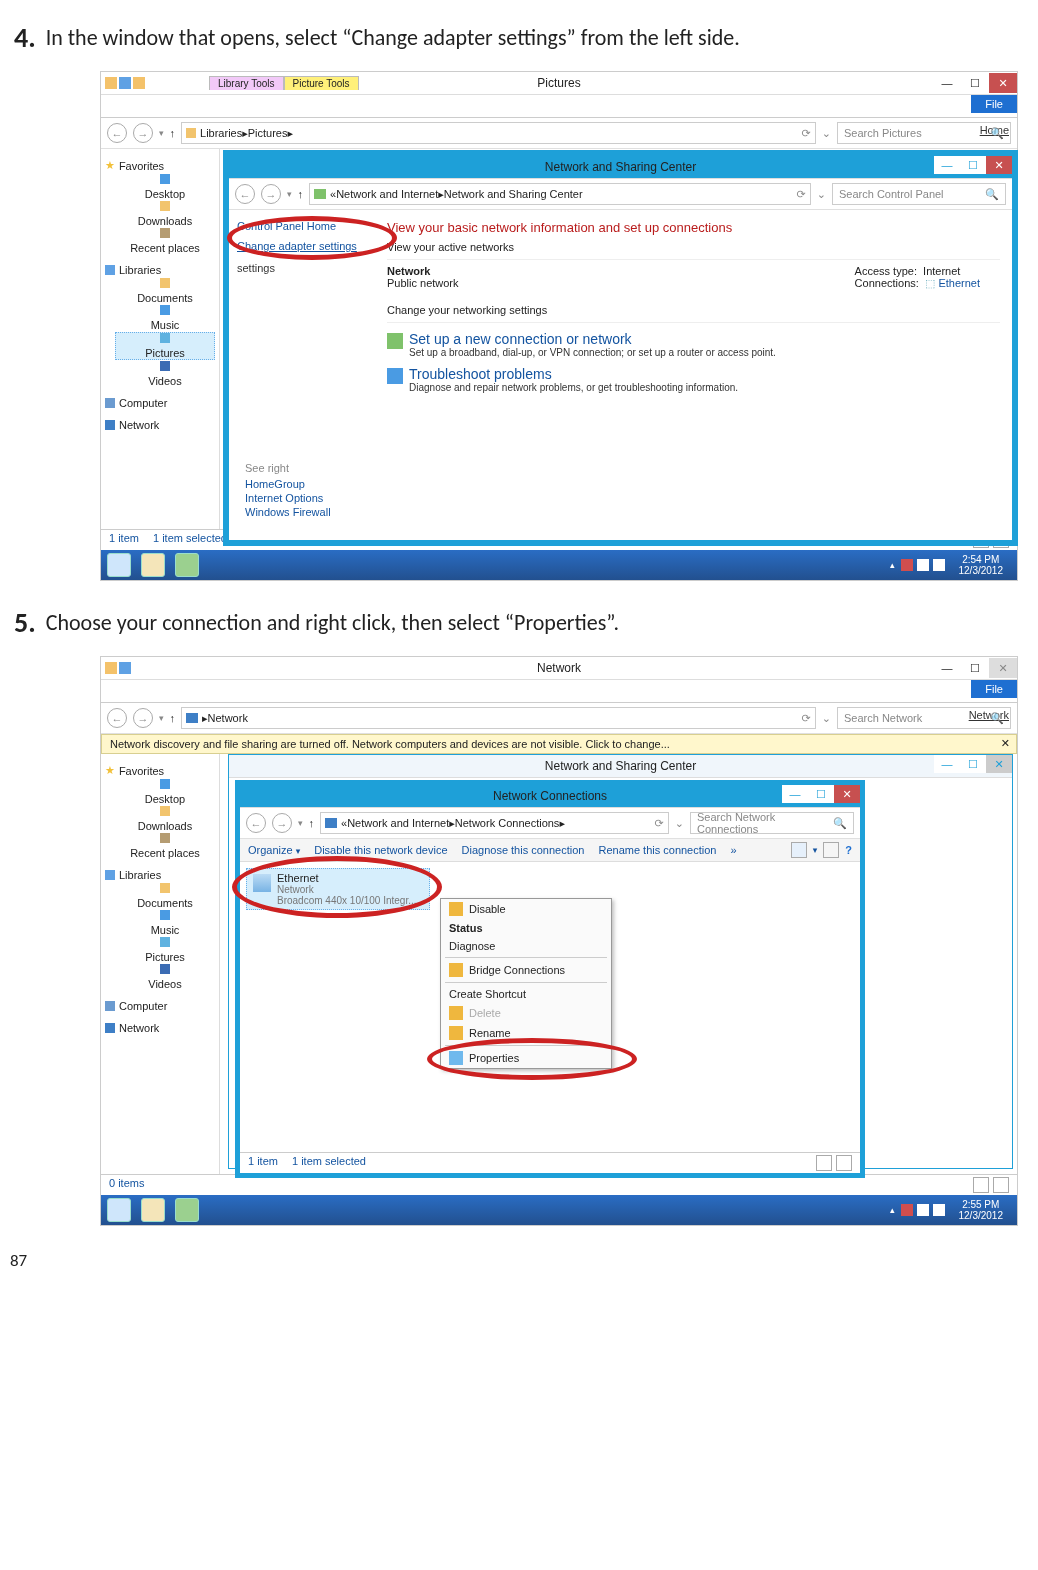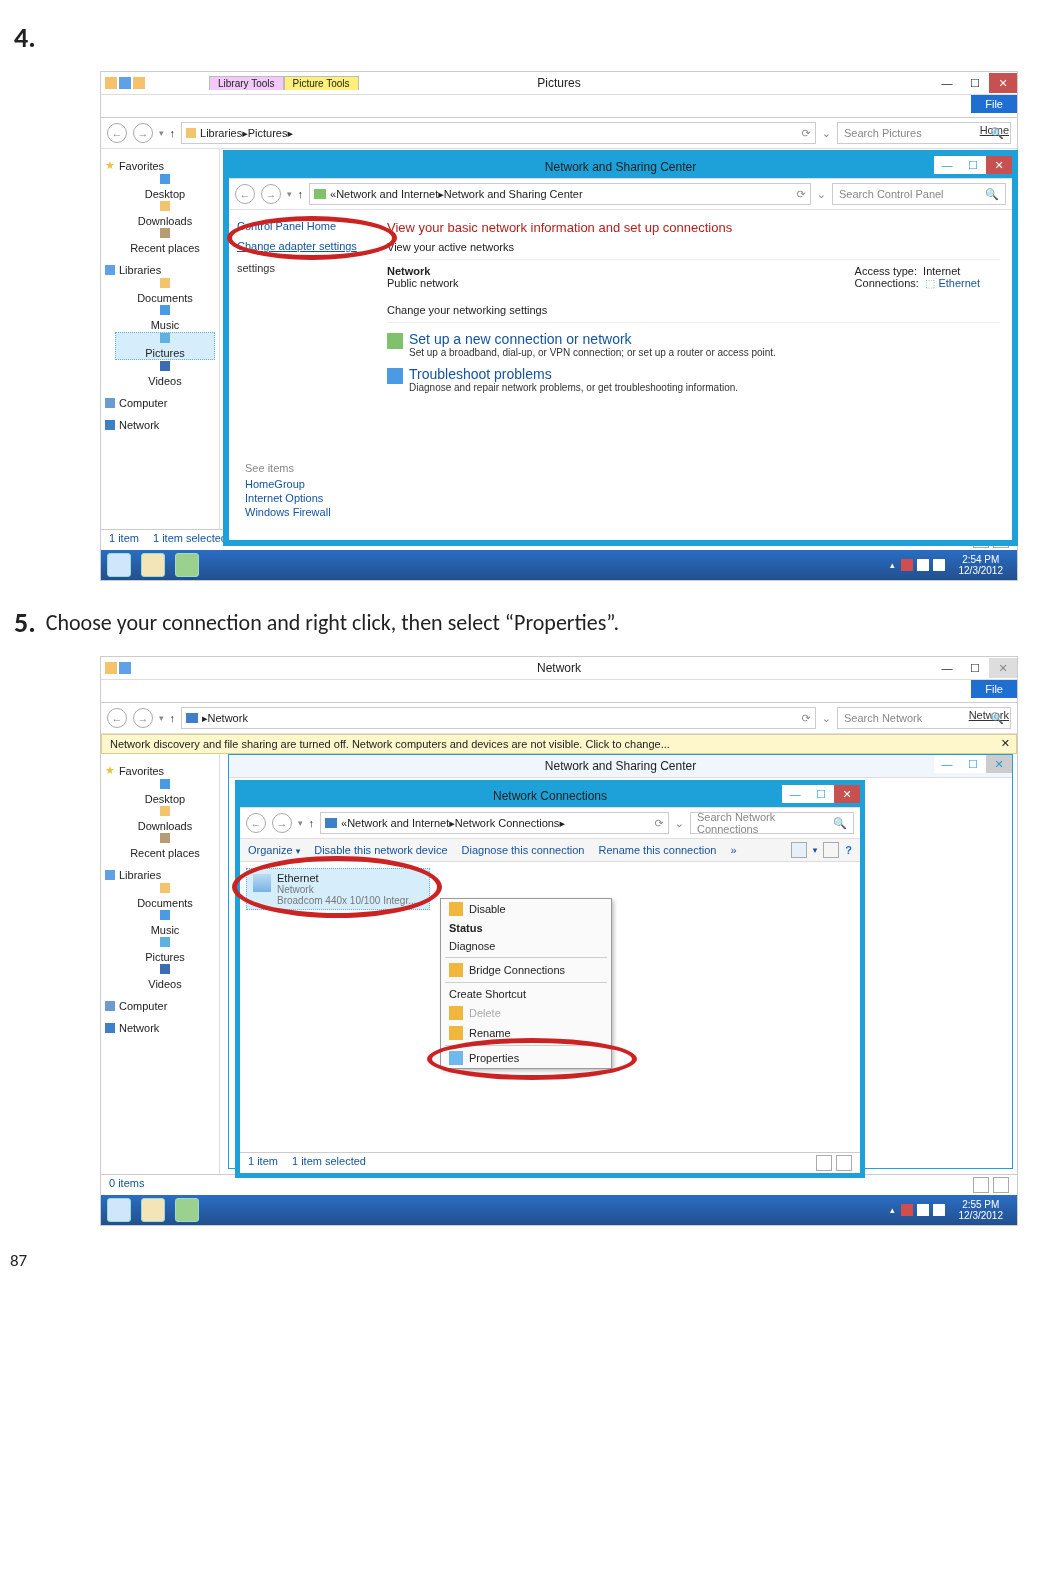--- a/index.html
+++ b/index.html
@@ -96,20 +96,21 @@
   .ic-shield{background:#efb73e;}
   .ic-cog{background:#6fb9ed;}
   .dd{margin-left:auto;display:flex;gap:6px;align-items:center;}
   .ddarrow{font-size:9px;color:#1454a0;}
 </style>
 </head>
 <body>
 
 <div class="step">
   <div class="step-num">4.</div>
+  <div class="step-text">In the window that opens, select “Change adapter settings” from the left side.</div>
 </div>
 
 <div class="shot">
 
   <div class="titlebar">
     <div class="quick">
       <div class="qicon" style="background:#f4c26a"></div>
       <div class="qicon" style="background:#5fa1e4"></div>
       <div class="qicon" style="background:#f4c26a"></div>
     </div>
@@ -231,21 +232,21 @@
         </div>
         <div class="inner-body">
           <div class="cp-left" style="display:flex;flex-direction:column;">
             <div class="home">Control Panel Home</div>
             <div style="position:relative;">
               <div class="link">Change adapter settings</div>
               <div class="red-ellipse" style="left:-10px;top:-24px;width:160px;height:34px;"></div>
             </div>
             <div class="settings">settings</div>
             <div class="seealso" style="margin-top:auto;">
-              <div class="h">See items</div>
+              <div class="h">See right</div>
               <div class="sl">HomeGroup</div>
               <div class="sl">Internet Options</div>
               <div class="sl">Windows Firewall</div>
             </div>
           </div>
           <div class="cp-right">
             <div class="cp-title">View your basic network information and set up connections</div>
             <div class="mini">View your active networks</div>
             <hr style="border:none;border-top:1px solid #eee;">
             <div class="netinfo">

